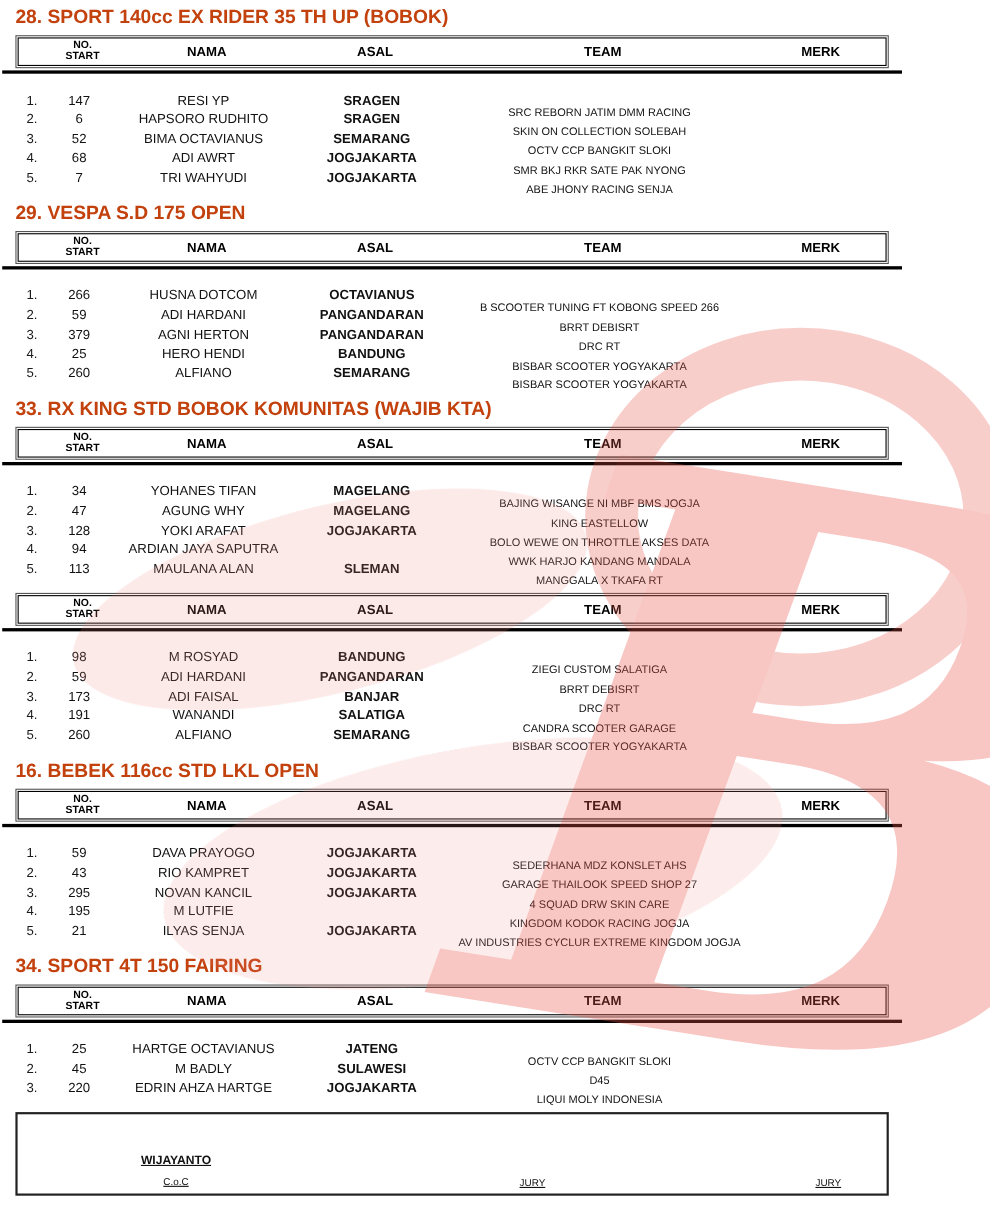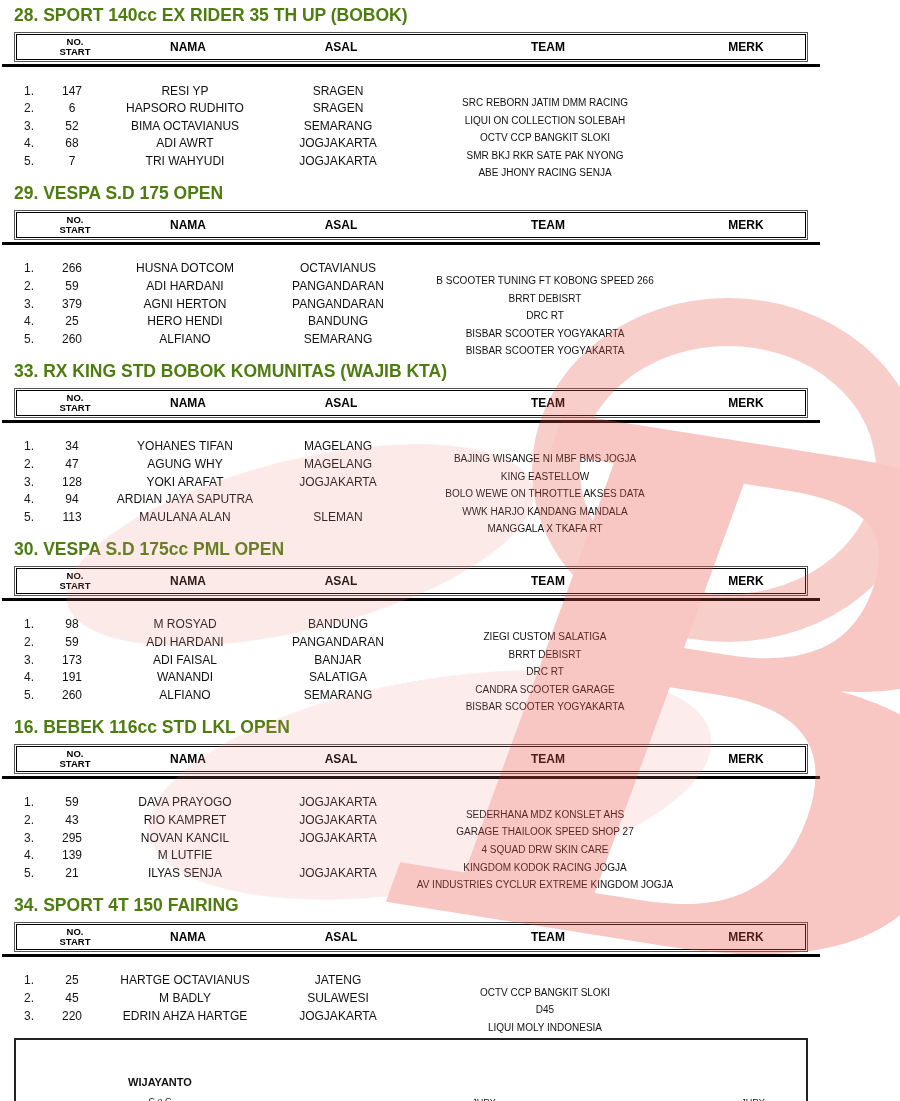--- a/index.html
+++ b/index.html
@@ -8,21 +8,21 @@
     background:#ffffff;
     font-family:"Liberation Sans", sans-serif;
     color:#111;
     position:relative;
     overflow:hidden;
   }
   .content { position:absolute; left:14px; top:5px; width:794px; z-index:1; }
 
   .race-section { margin-bottom:22px; }
   .sec-title {
-    font-size:17.5px; font-weight:bold; color:#4d7c0f;
+    font-size:17.5px; font-weight:bold; color:#c2410c;
     margin:0 0 7px 0; line-height:20px;
     font-family:"Liberation Sans", sans-serif;
   }
 
   .head-outer { border:1px solid #555; padding:1px; background:#fff; }
   .head-inner { border:1px solid #000; }
 
   .hgrid, .rgrid {
     display:grid;
     grid-template-columns:30px 56px 170px 136px 278px 1fr;
@@ -36,29 +36,29 @@
   .thick-rule {
     height:3px; background:#000;
     width:calc(100% + 24px); margin:2px 0 0 -12px;
   }
 
   .rows { margin-top:6px; }
   .rgrid { height:17.6px; font-size:12px; }
   .rc { text-align:center; white-space:nowrap; }
   .rc.c-pos { font-size:12px; color:#1a1a1a; }
   .rc.c-no  { font-weight:normal; }
-  .rc.c-asal{ font-weight:normal; }
+  .rc.c-asal{ font-weight:bold; }
   .rc.c-team{ font-size:10px;margin-top:24px; }
 
   .footer-box {
     margin-top:5px; height:72px;
     border:2px solid #222;
     position:relative; background:#fff;
   }
-  .sig { position:absolute; transform:translateX(-50%); white-space:nowrap; }
+  .sig { position:absolute; transform:translateX(-50%); white-space:nowrap;text-decoration:underline; }
   .sig-name { left:144px; bottom:24px; font-size:11px; font-weight:bold; }
   .sig-role { left:144px; bottom:6px;  font-size:9px; }
   .sig-jury-left  { left:468px; bottom:5px; font-size:9px; }
   .sig-jury-right { left:737px; bottom:5px; font-size:9px; }
 
   .watermark {
     position:absolute; left:0; top:0; width:900px; height:1101px;
     z-index:10; pointer-events:none;
   }
 </style>
@@ -102,21 +102,21 @@
     <div class="rc c-asal">SRAGEN</div>
     <div class="rc c-team">SRC REBORN JATIM DMM RACING</div>
     <div class="rc c-merk"></div>
   </div>
 
   <div class="rgrid">
     <div class="rc c-pos">2.</div>
     <div class="rc c-no">6</div>
     <div class="rc c-nama">HAPSORO RUDHITO</div>
     <div class="rc c-asal">SRAGEN</div>
-    <div class="rc c-team">LIQUI ON COLLECTION SOLEBAH</div>
+    <div class="rc c-team">SKIN ON COLLECTION SOLEBAH</div>
     <div class="rc c-merk"></div>
   </div>
 
   <div class="rgrid">
     <div class="rc c-pos">3.</div>
     <div class="rc c-no">52</div>
     <div class="rc c-nama">BIMA OCTAVIANUS</div>
     <div class="rc c-asal">SEMARANG</div>
     <div class="rc c-team">OCTV CCP BANGKIT SLOKI</div>
     <div class="rc c-merk"></div>
@@ -268,21 +268,20 @@
     <div class="rc c-no">113</div>
     <div class="rc c-nama">MAULANA ALAN</div>
     <div class="rc c-asal">SLEMAN</div>
     <div class="rc c-team">MANGGALA X TKAFA RT</div>
     <div class="rc c-merk"></div>
   </div>
 </div>
   </section>
 
   <section class="race-section">
-    <h2 class="sec-title">30. VESPA S.D 175cc PML OPEN</h2>
     <div class="head-outer">
       <div class="head-inner">
         <div class="hgrid">
           <div class="hc c-pos"></div>
           <div class="hc c-no">
             <span>NO.</span>
             <span>START</span>
           </div>
           <div class="hc c-nama">NAMA</div>
           <div class="hc c-asal">ASAL</div>
@@ -381,21 +380,21 @@
     <div class="rc c-pos">3.</div>
     <div class="rc c-no">295</div>
     <div class="rc c-nama">NOVAN KANCIL</div>
     <div class="rc c-asal">JOGJAKARTA</div>
     <div class="rc c-team">4 SQUAD DRW SKIN CARE</div>
     <div class="rc c-merk"></div>
   </div>
 
   <div class="rgrid">
     <div class="rc c-pos">4.</div>
-    <div class="rc c-no">139</div>
+    <div class="rc c-no">195</div>
     <div class="rc c-nama">M LUTFIE</div>
     <div class="rc c-asal"></div>
     <div class="rc c-team">KINGDOM KODOK RACING JOGJA</div>
     <div class="rc c-merk"></div>
   </div>
 
   <div class="rgrid">
     <div class="rc c-pos">5.</div>
     <div class="rc c-no">21</div>
     <div class="rc c-nama">ILYAS SENJA</div>

